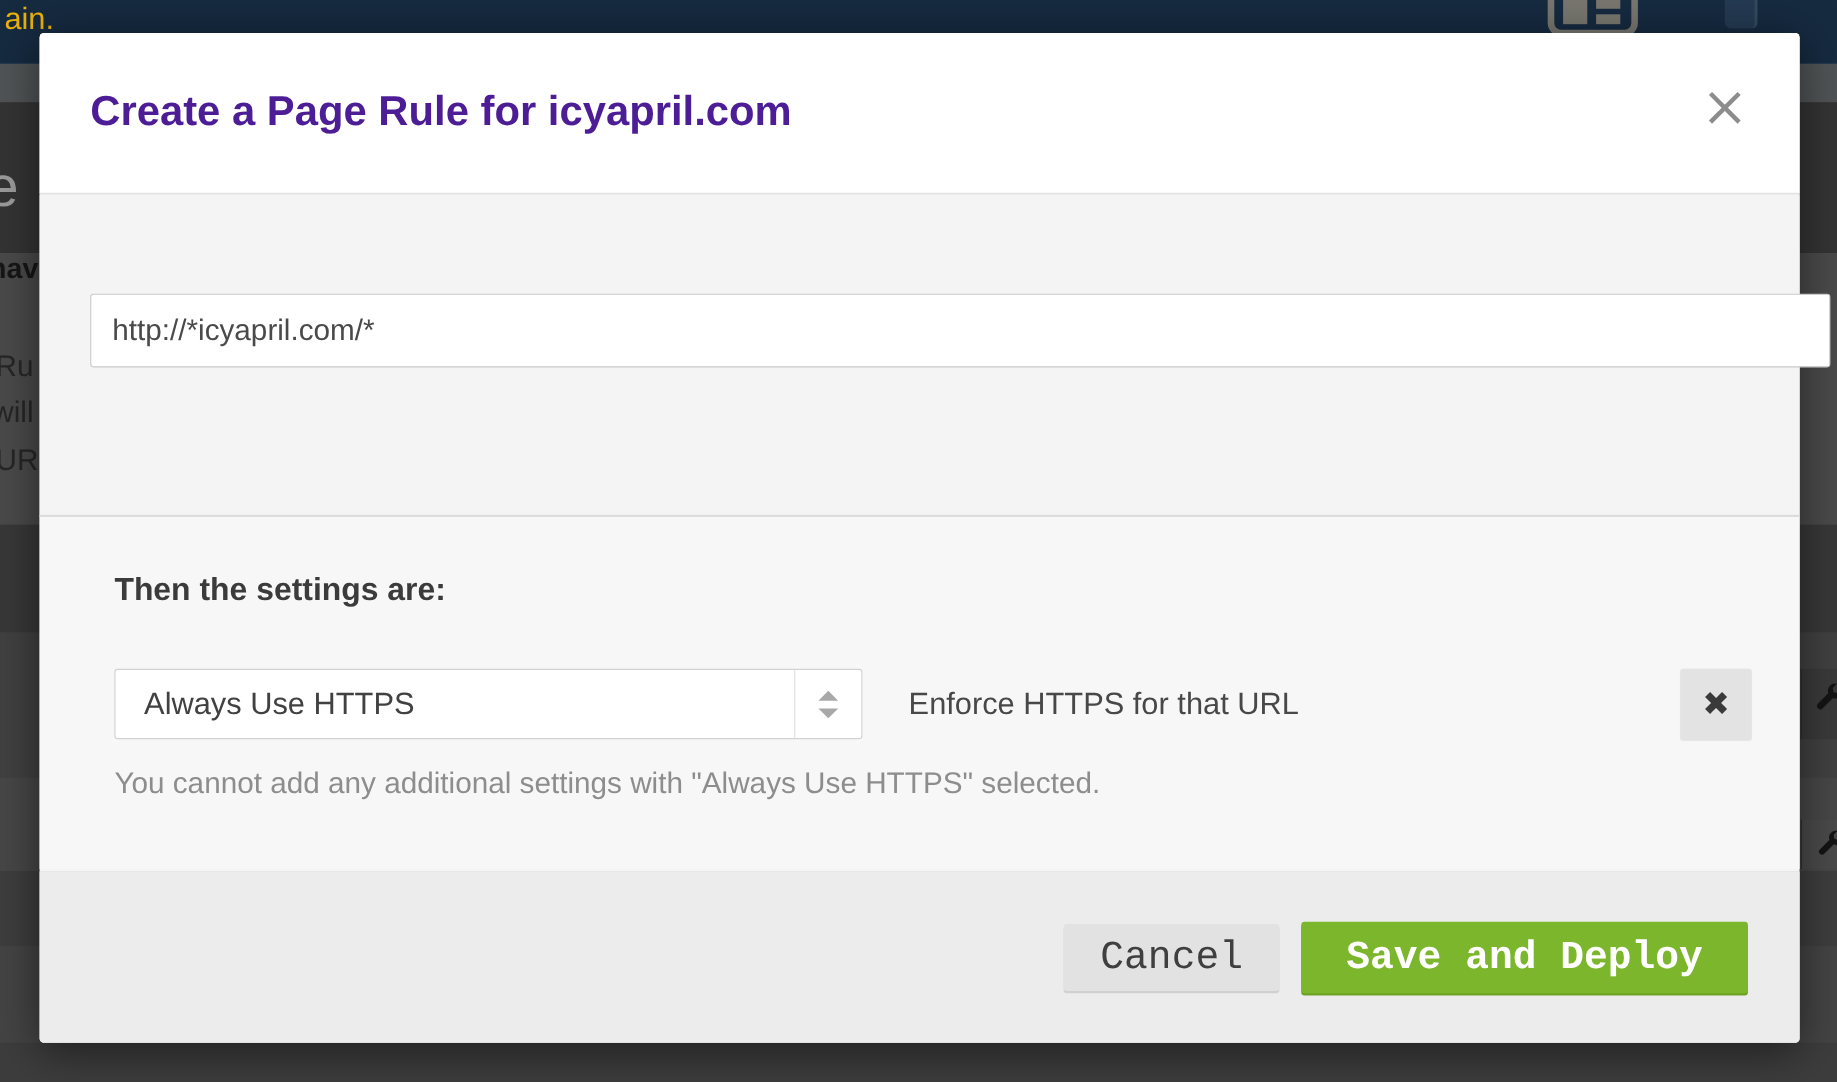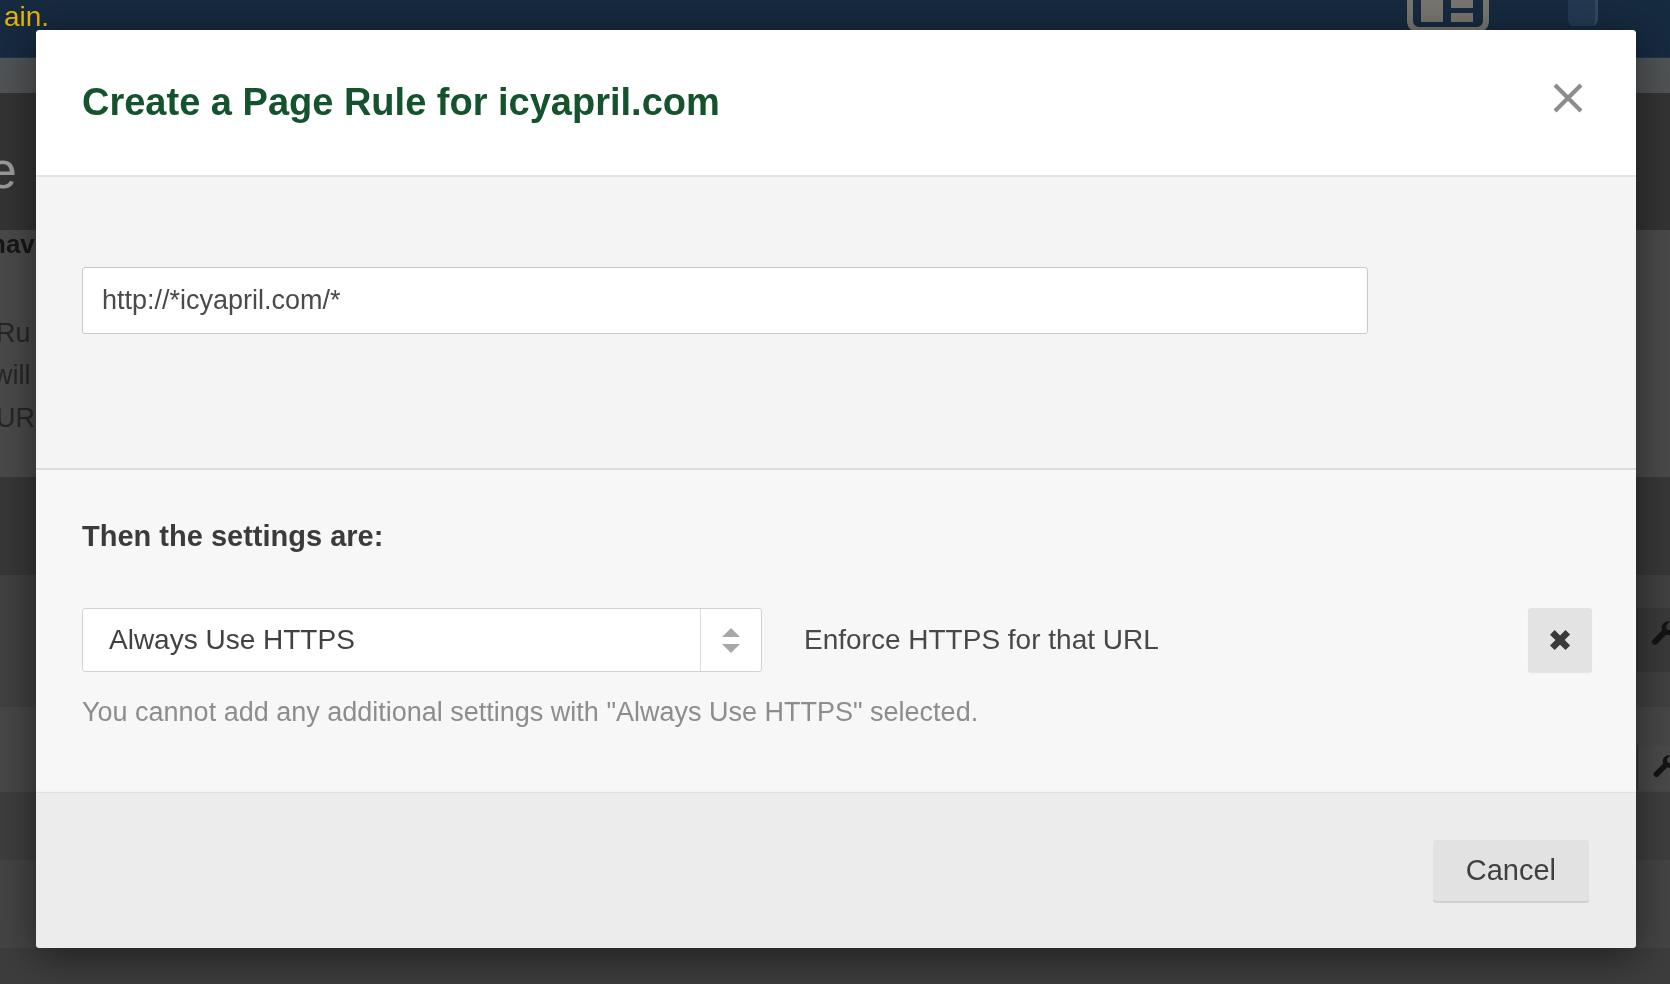--- a/index.html
+++ b/index.html
@@ -34,53 +34,53 @@
   .rb1 { left:1637px; top:608px; height:64px; background:#3a3a3a; }
   .rb2 { left:1637px; top:745px; height:45px; background:#4a4a4a; }
   .bd-wrench { position:absolute; fill:#141414; }
   .w1 { left:1648px; top:618px; }
   .w2 { left:1650px; top:752px; }
   
   .modal { position:absolute; left:36px; top:30px; width:1600px; height:918px;
     border-radius:4px; background:#f4f4f4; box-shadow:0 8px 40px rgba(0,0,0,.5); }
   .modal-header { height:147px; background:#ffffff; border-bottom:2px solid #e3e3e3;
     border-radius:4px 4px 0 0; display:flex; align-items:center; padding-left:46px; position:relative; }
-  .modal-title { font-size:38px; color:#14532d; }
+  .modal-title { font-size:38px; color:#4c1d95; }
   .close-btn { position:absolute; right:50px; top:50px; width:36px; height:36px;
     background:none; border:none; cursor:pointer; display:flex; align-items:center; justify-content:center; }
   .section-url { height:293px; background:#f4f4f4; border-bottom:2px solid #dcdcdc; padding:40px 44px 0 46px; }
   .url-para { font-size:28.5px; line-height:44px; color:#4c4c4c; max-width:1480px; }
   .url-para .bold { font-weight:700; color:#3a3a3a; }
   .url-link { color:#2f81bd; text-decoration:none; cursor:pointer; }
-  .url-input { display:block; margin-top:50px; width:1286px; height:67px; background:#ffffff;
+  .url-input { display:block; margin-top:50px; width:1582px; height:67px; background:#ffffff;
     border:1px solid #c9c9c9; border-radius:3px; padding:12px 19px; font-size:27px; color:#4a4a4a;
     font-family:"Liberation Sans","DejaVu Sans",sans-serif; }
-  .section-settings { height:320px; background:#f7f7f7; padding:50px 44px 0 46px; }
+  .section-settings { height:320px; background:#f7f7f7; padding:50px 44px 0 68px; }
   .settings-heading { font-size:29px; font-weight:700; color:#3b3b3b; }
   .setting-row { margin-top:55px; display:flex; align-items:center; }
   .setting-select { width:680px; height:64px; background:#ffffff; border:1px solid #d2d2d2;
     border-radius:3px; position:relative; display:flex; align-items:center; cursor:pointer; }
   .setting-select-label { padding-left:26px; font-size:28px; color:#414141; }
   .stepper { position:absolute; right:0; top:0; width:61px; height:100%;
     border-left:1px solid #dcdcdc; display:flex; flex-direction:column;
     align-items:center; justify-content:center; gap:7px; }
   .tri-up   { width:0; height:0; border-left:9px solid transparent; border-right:9px solid transparent;
     border-bottom:9px solid #a8a8a8; }
   .tri-down { width:0; height:0; border-left:9px solid transparent; border-right:9px solid transparent;
     border-top:9px solid #a8a8a8; }
   .setting-desc { margin-left:42px; font-size:28px; color:#484848; }
   .remove-btn { margin-left:auto; width:64px; height:64px; background:#e3e3e3; border:none;
     border-radius:3px; font-size:30px; color:#3a3a3a; cursor:pointer;
     display:flex; align-items:center; justify-content:center; box-shadow:0 1px 1px rgba(0,0,0,.08); }
   .helper-text { margin-top:25px; font-size:27px; color:#8d8d8d; }
   .modal-footer { position:absolute; left:0; bottom:0; width:100%; height:156px; background:#ececec;
     border-top:1px solid #e0e0e0; border-radius:0 0 4px 4px;
     display:flex; align-items:center; justify-content:flex-end; padding-right:47px; gap:20px; }
-  .btn { height:61px; border:none; border-radius:3px; font-size:29px; padding:0 33px; cursor:pointer;
-    font-family:Liberation Sans, sans-serif; }
+  .btn { height:61px; border:none; border-radius:3px; font-size:36px; padding:0 33px; cursor:pointer;
+    font-family:Liberation Mono, monospace; }
   .btn-gray { background:#e2e2e2; color:#3f3f3f; box-shadow:0 2px 0 #d0d0d0; }
   .btn-green { background:#7cb62c; color:#ffffff; font-weight:600; height:65px; padding:0 41px;
     box-shadow:0 2px 0 #6ba226; }
 </style>
 </head>
 <body>
 
 <div class="backdrop">
   <div class="strip topbar"></div>
   <div class="strip subbar"></div>
@@ -150,15 +150,16 @@
       <button class="remove-btn">
         <span>✖</span>
       </button>
     </div>
 
     <p class="helper-text">You cannot add any additional settings with "Always Use HTTPS" selected.</p>
   </div>
 
   <div class="modal-footer">
     <button class="btn btn-gray">Cancel</button>
+    <button class="btn btn-green">Save and Deploy</button>
   </div>
 
 </div>
 
 </body></html>

